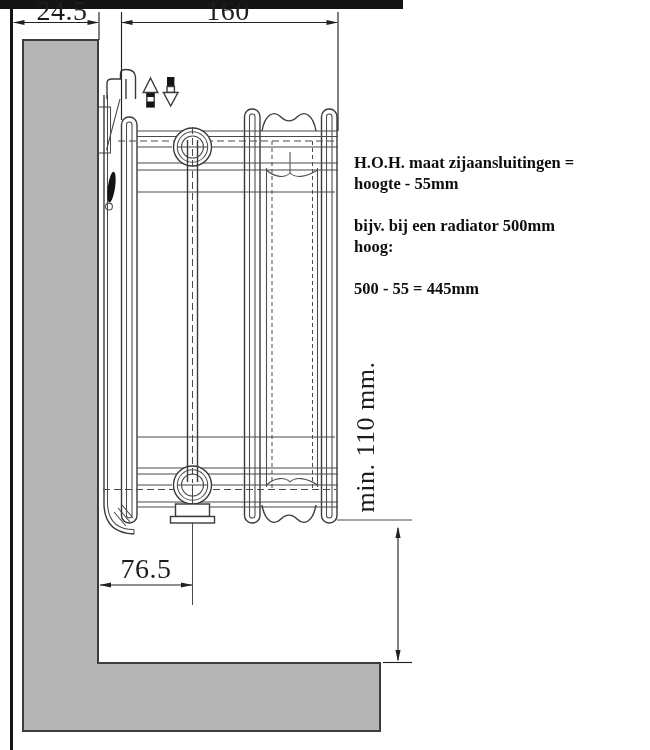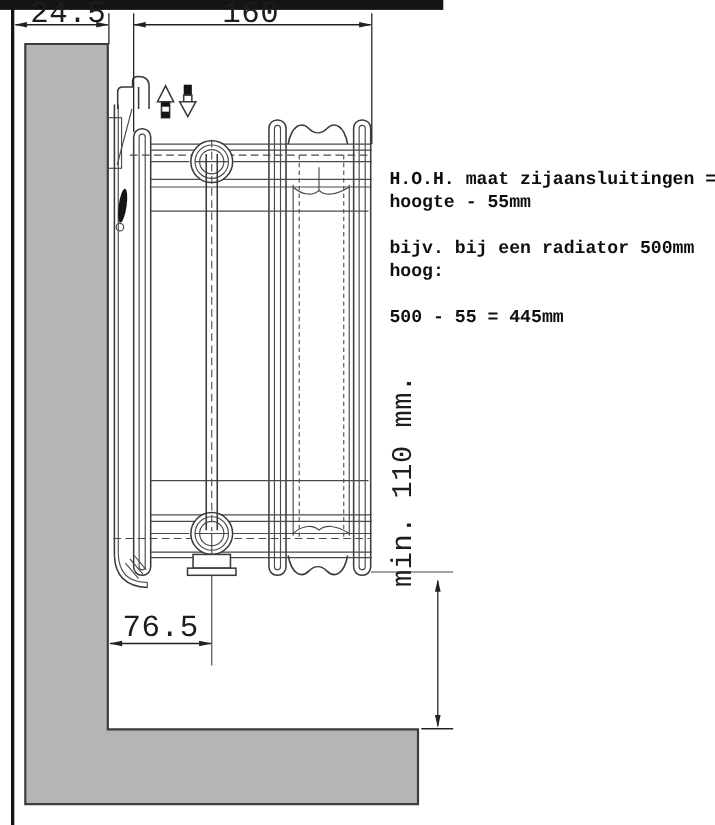--- a/index.html
+++ b/index.html
@@ -1,18 +1,18 @@
 <!DOCTYPE html>
 <html><head>
 <meta charset="utf-8">
 <style>
   html,body{margin:0;padding:0;background:#e8e8e8;}
   .canvas{
     position:relative;width:650px;height:750px;background:#ffffff;
-    font-family:Liberation Mono, monospace;overflow:hidden;
+    font-family:Liberation Serif, serif;overflow:hidden;
   }
   .canvas svg{position:absolute;left:0;top:0;}
   
   .ln   {stroke:#3a3a3a;fill:none;stroke-width:1.4;}
   .thin {stroke:#4a4a4a;fill:none;stroke-width:1.05;}
   .dash {stroke:#4a4a4a;fill:none;stroke-width:1;stroke-dasharray:7 4;}
   .dash2{stroke:#4a4a4a;fill:none;stroke-width:1;stroke-dasharray:4 3;}
   .dim  {stroke:#222222;fill:none;stroke-width:1.15;}
   .arrhd{fill:#222222;stroke:none;}
   .blackfill{fill:#141414;stroke:none;}

